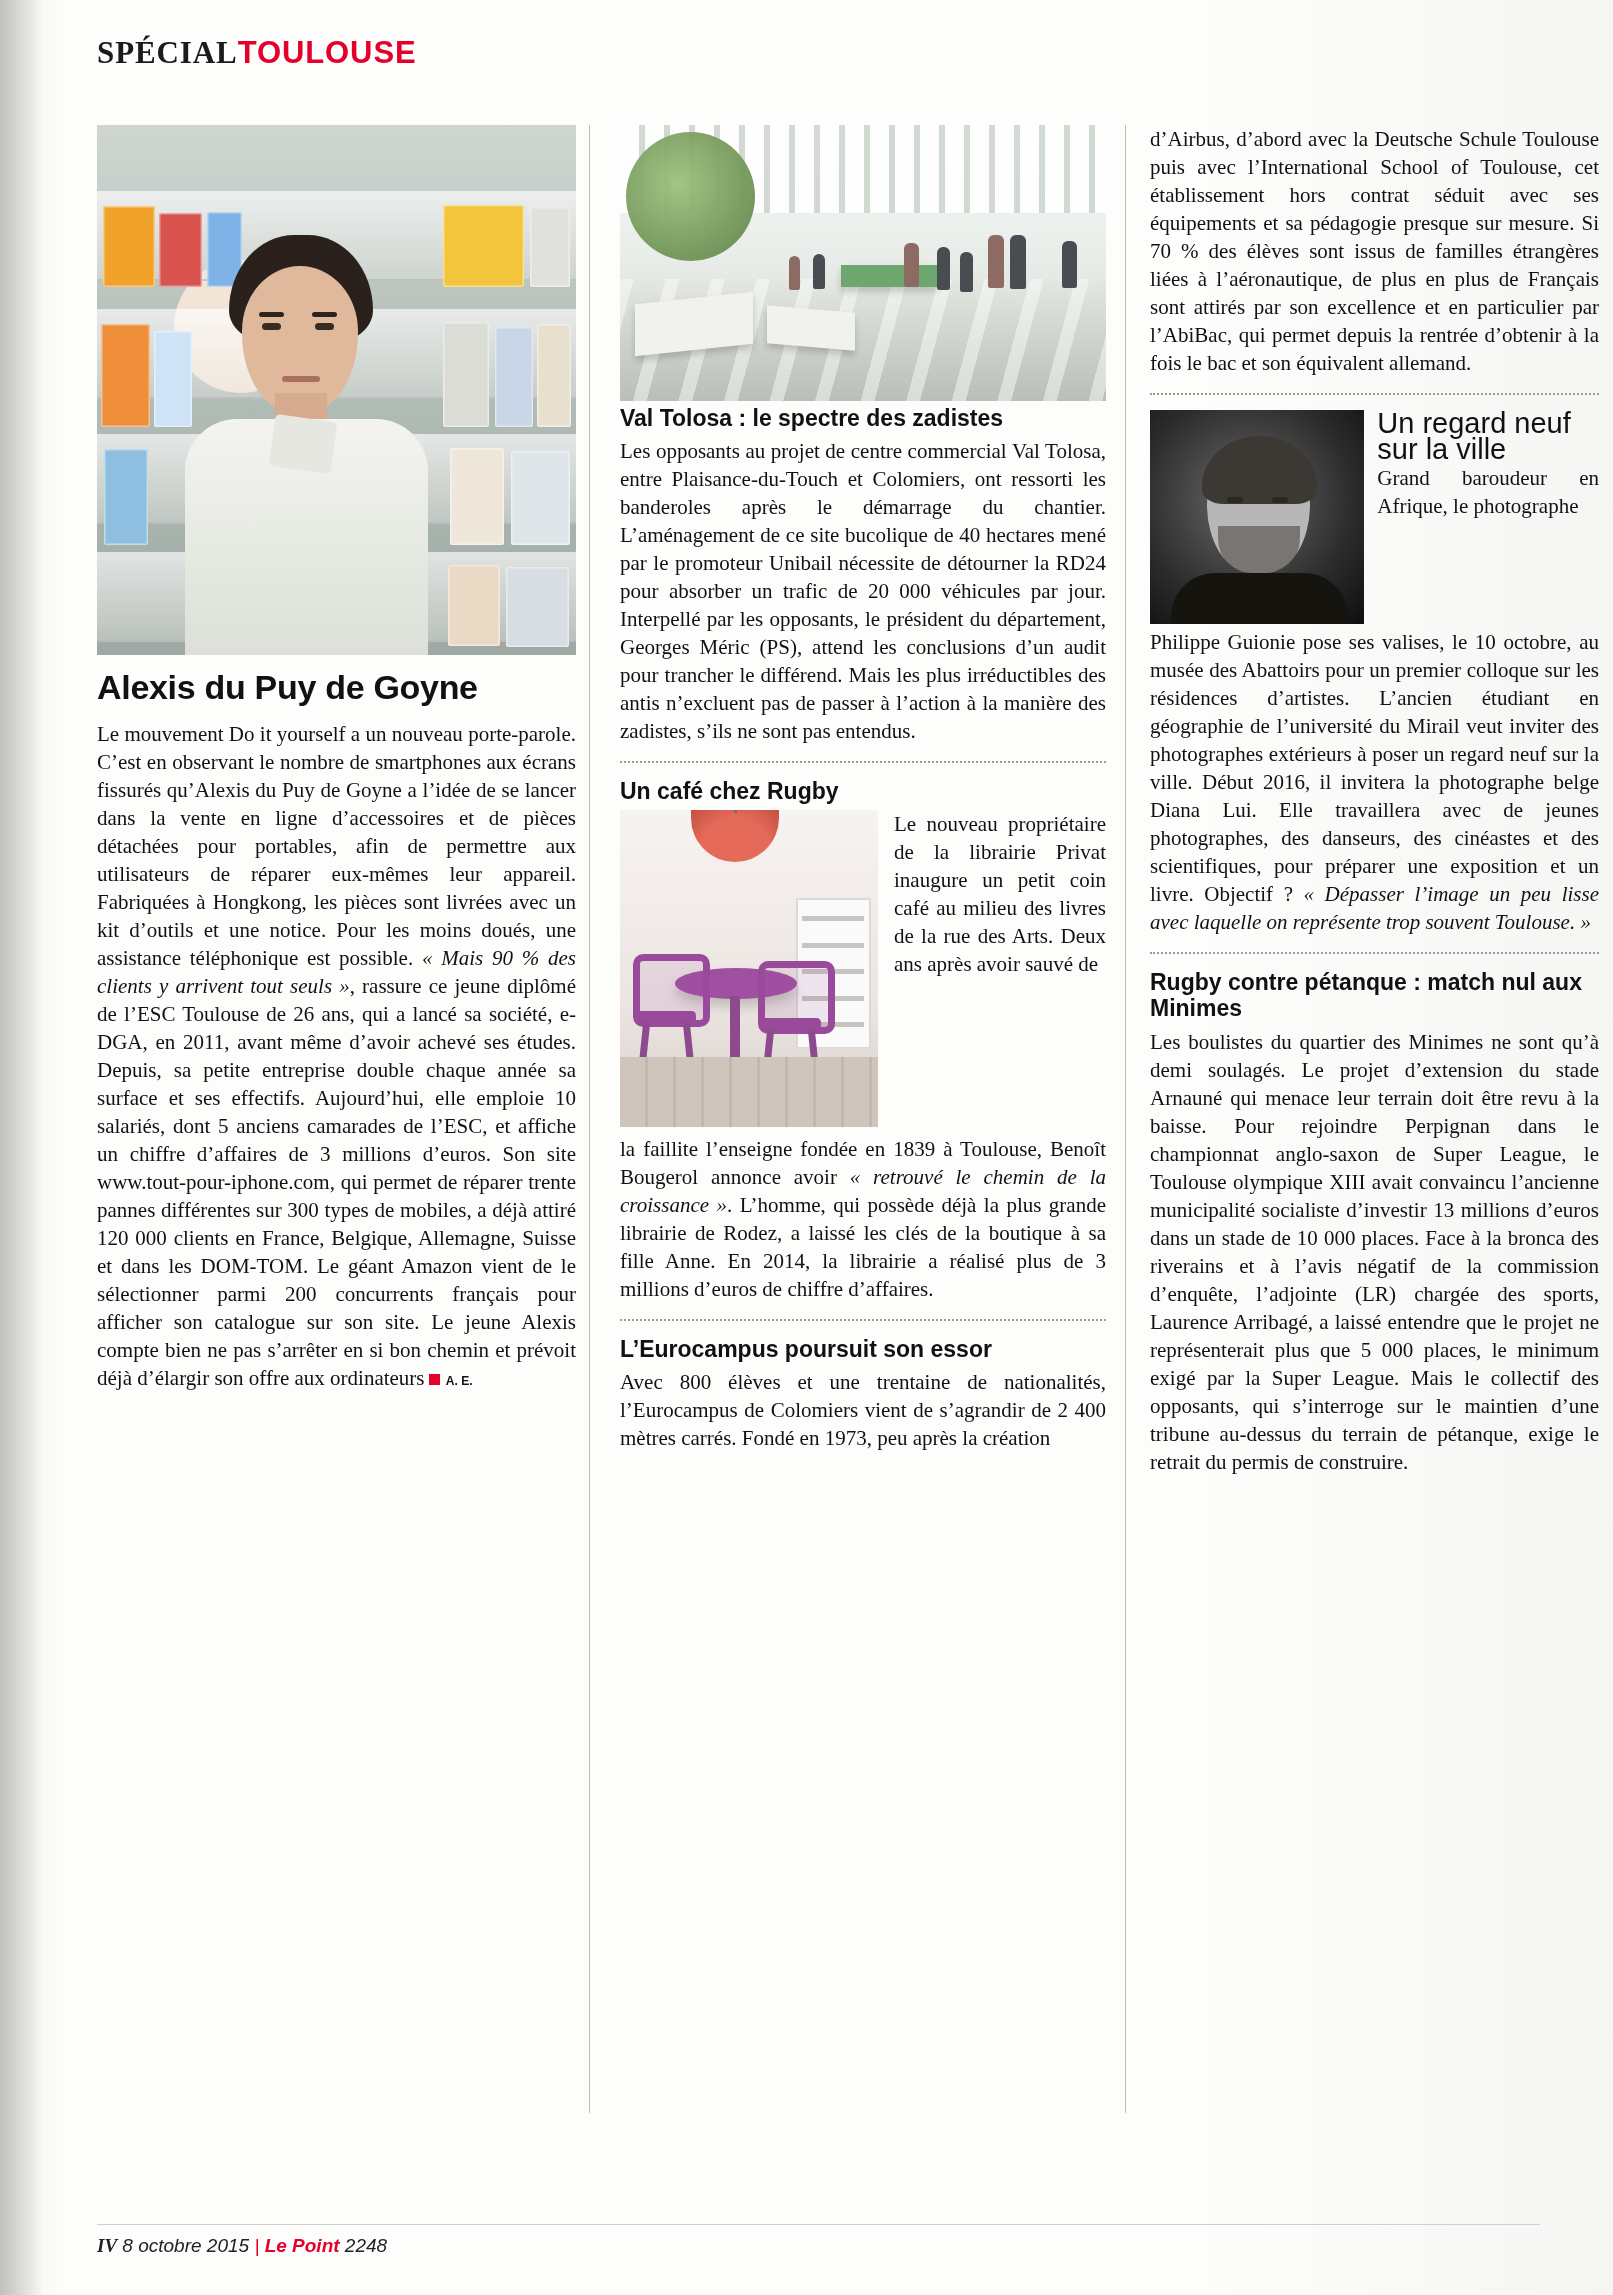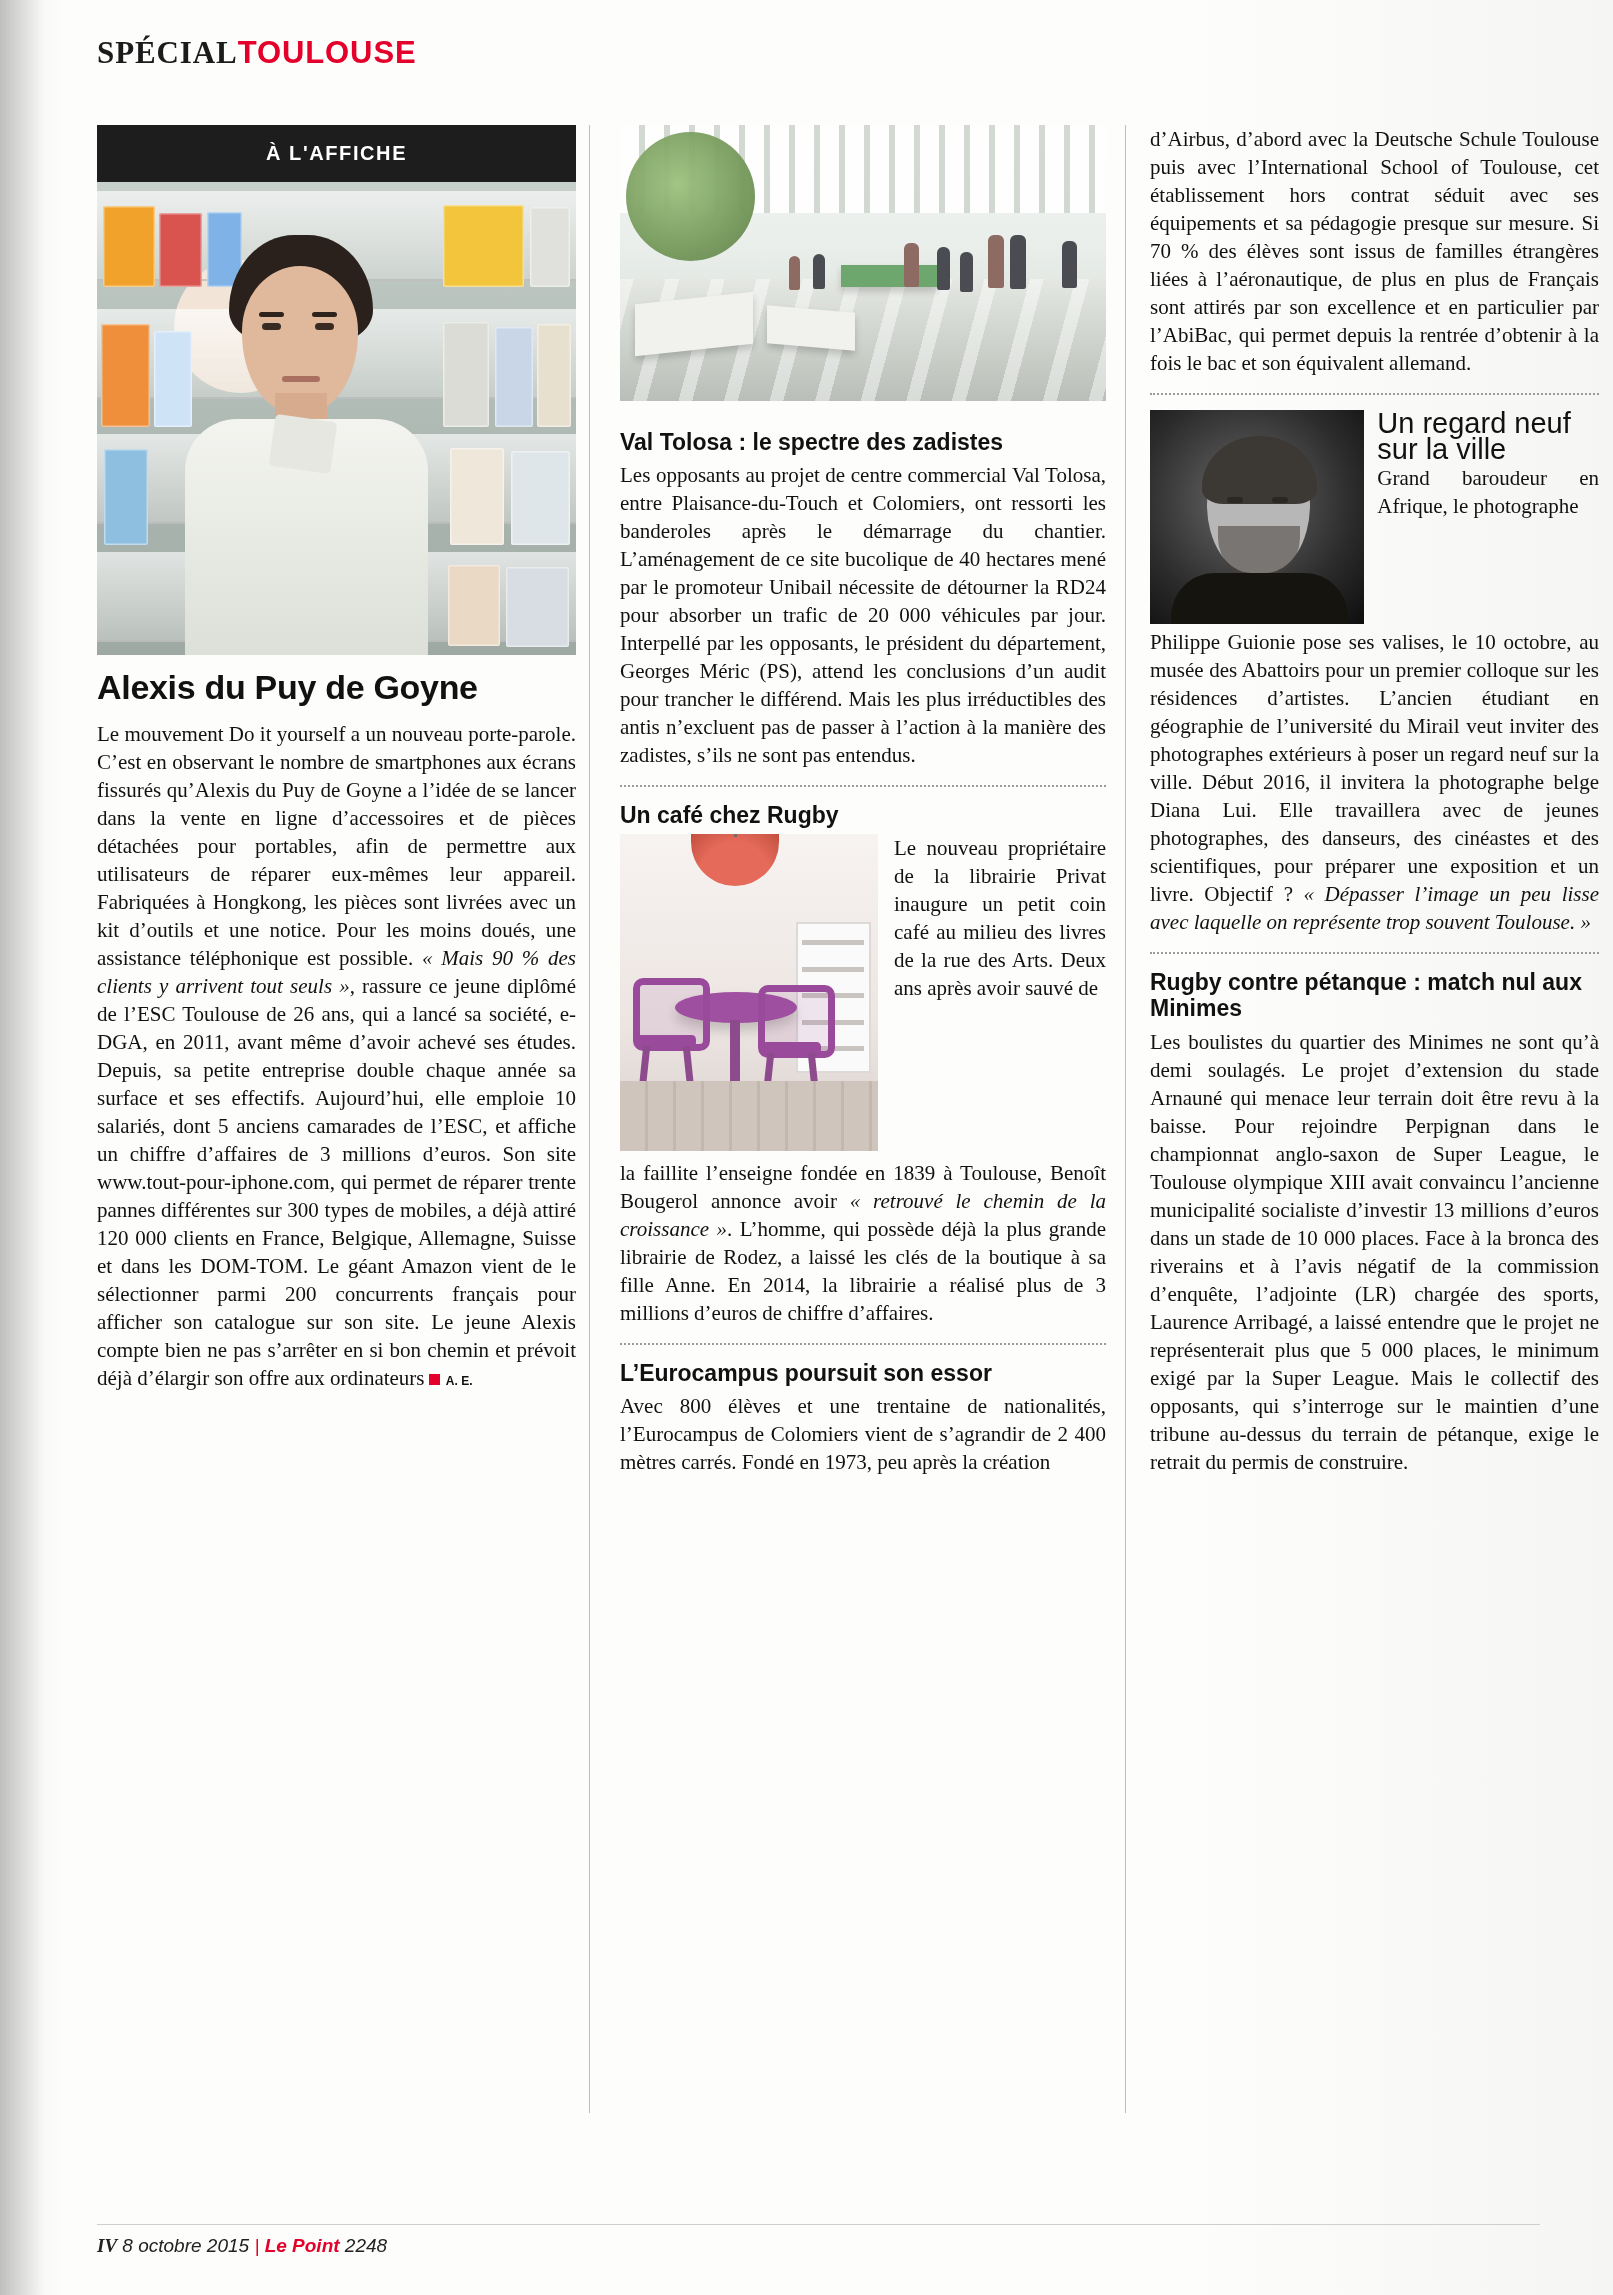--- a/index.html
+++ b/index.html
@@ -400,23 +400,20 @@
           <div class="brow l"></div>
           <div class="brow r"></div>
           <div class="eye l"></div>
           <div class="eye r"></div>
           <div class="mouth"></div>
           <div class="neck"></div>
           <div class="shirt"></div>
           <div class="collar"></div>
         </div>
       </div>
-      <div class="affiche-tab">
-        <span>À L'AFFICHE</span>
-      </div>
     </div>
 
     <h1 class="deck">Alexis du Puy de Goyne</h1>
 
     <p><span>Le mouvement Do it yourself a un nouveau porte-parole. C’est en observant le nombre de smartphones aux écrans fissurés qu’Alexis du Puy de Goyne a l’idée de se lancer dans la vente en ligne d’accessoires et de pièces détachées pour portables, afin de permettre aux utilisateurs de réparer eux-mêmes leur appareil. Fabriquées à Hongkong, les pièces sont livrées avec un kit d’outils et une notice. Pour les moins doués, une assistance téléphonique est possible. </span><span class="italic">« Mais 90 % des clients y arrivent tout seuls »</span><span>, rassure ce jeune diplômé de l’ESC Toulouse de 26 ans, qui a lancé sa société, e-DGA, en 2011, avant même d’avoir achevé ses études. Depuis, sa petite entreprise double chaque année sa surface et ses effectifs. Aujourd’hui, elle emploie 10 salariés, dont 5 anciens camarades de l’ESC, et affiche un chiffre d’affaires de 3 millions d’euros. Son site www.tout-pour-iphone.com, qui permet de réparer trente pannes différentes sur 300 types de mobiles, a déjà attiré 120 000 clients en France, Belgique, Allemagne, Suisse et dans les DOM-TOM. Le géant Amazon vient de le sélectionner parmi 200 concurrents français pour afficher son catalogue sur son site. Le jeune Alexis compte bien ne pas s’arrêter en si bon chemin et prévoit déjà d’élargir son offre aux ordinateurs</span><span class="sq"></span><span class="sig">A. E.</span></p>
   </div>
 
   <div class="col col2">
 
     <div class="mall-wrap">
@@ -430,21 +427,21 @@
       <div class="ped w" style="left:284px; top:118px; width:14.7px; height:44px;"></div>
       <div class="ped" style="left:317px; top:122px; width:13.3px; height:43px;"></div>
       <div class="ped" style="left:340px; top:127px; width:12.5px; height:40px;"></div>
       <div class="ped w" style="left:368px; top:110px; width:16px; height:53px;"></div>
       <div class="ped" style="left:390px; top:110px; width:16px; height:54px;"></div>
       <div class="ped" style="left:193px; top:129px; width:11.8px; height:35px;"></div>
       <div class="ped w" style="left:169px; top:131px; width:11px; height:34px;"></div>
       <div class="ped" style="left:442px; top:116px; width:14.7px; height:47px;"></div>
     </div>
 
-    <h2 class="hl" style="margin-top:28px;">Val Tolosa : le spectre des zadistes</h2>
+    <h2 class="hl" style="margin-top:4px;">Val Tolosa : le spectre des zadistes</h2>
     <p>Les opposants au projet de centre commercial Val Tolosa, entre Plaisance-du-Touch et Colomiers, ont ressorti les banderoles après le démarrage du chantier. L’aménagement de ce site bucolique de 40 hectares mené par le promoteur Unibail nécessite de détourner la RD24 pour absorber un trafic de 20 000 véhicules par jour. Interpellé par les opposants, le président du département, Georges Méric (PS), attend les conclusions d’un audit pour trancher le différend. Mais les plus irréductibles des antis n’excluent pas de passer à l’action à la manière des zadistes, s’ils ne sont pas entendus.</p>
 
     <hr class="dotrule">
 
     <h2 class="hl">Un café chez Rugby</h2>
 
     <div class="cafe-wrap">
       <div class="cafe-wall"></div>
       <div class="cafe-lamp"></div>
       <div class="cafe-shelf">

